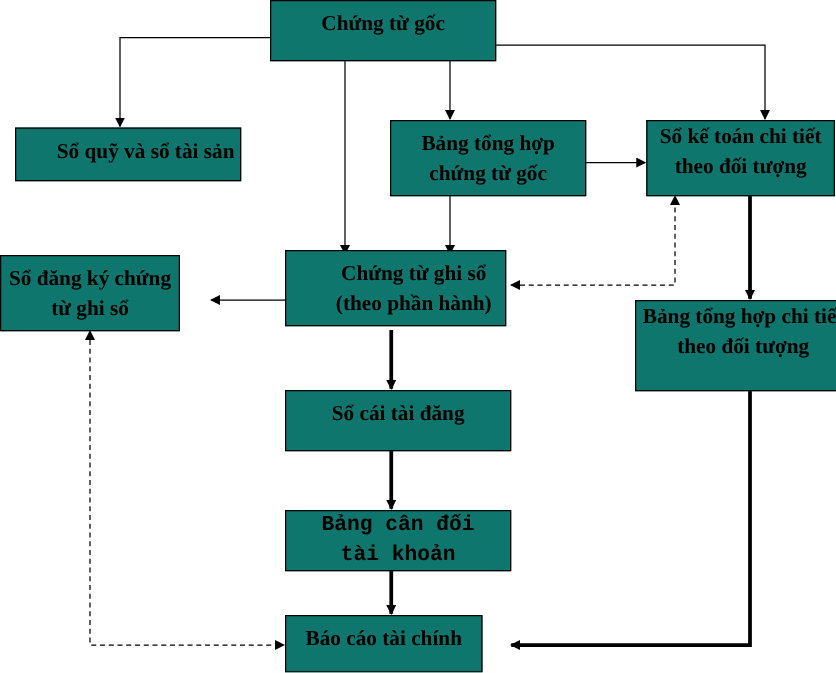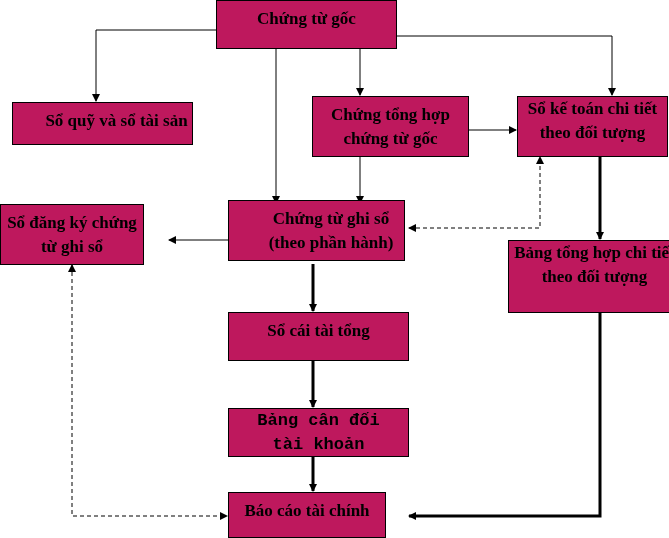--- a/index.html
+++ b/index.html
@@ -1,18 +1,18 @@
 <!DOCTYPE html>
 <html><head>
 <meta charset="utf-8">
 <style>
   html, body { margin:0; padding:0; background:#ffffff; }
   body { width:669px; height:538px; position:relative; overflow:hidden;
          font-family:"Liberation Serif", "DejaVu Serif", serif; }
-  .box { position:absolute; box-sizing:border-box; border:1.5px solid #000; background:#be185d;
+  .box { position:absolute; box-sizing:border-box; border:1.5px solid #000; background:#0f766e;
          display:flex; align-items:flex-start; justify-content:center; text-align:center;
          font-weight:bold; font-size:17px; line-height:24px; color:#000; }
   .box span { display:block; padding-top:6px; }
   svg { position:absolute; left:0; top:0; }
 </style>
 </head>
 <body>
 
 <svg width="669" height="538">
   <defs>
@@ -53,35 +53,35 @@
   <path d="M72,265 L72,516 L227,516" fill="none" stroke="#000" stroke-width="1" stroke-dasharray="4,3" marker-start="url(#ahs)" marker-end="url(#ah)"></path>
 </svg>
 
 <div class="box" style="left:216px;top:0;width:181px;height:49px;">
   <span>Chứng từ gốc</span>
 </div>
 <div class="box" style="left:12px;top:102px;width:181px;height:43px;padding-left:28px;">
   <span>Sổ quỹ và sổ tài sản</span>
 </div>
 <div class="box" style="left:312px;top:96px;width:157px;height:61px;">
-  <span style="width:140px;">Chứng tổng hợp chứng từ gốc</span>
+  <span style="width:140px;">Bảng tổng hợp chứng từ gốc</span>
 </div>
 <div class="box" style="left:517px;top:96px;width:151px;height:61px;">
   <span style="padding-top:0;">Sổ kế toán chi tiết theo đối tượng</span>
 </div>
 <div class="box" style="left:0;top:204px;width:144px;height:61px;">
   <span style="width:150px;">Sổ đăng ký chứng từ ghi sổ</span>
 </div>
 <div class="box" style="left:228px;top:200px;width:177px;height:61px;padding-left:29px;">
   <span style="width:150px;">Chứng từ ghi sổ (theo phần hành)</span>
 </div>
 <div class="box" style="left:508px;top:240px;width:173px;height:73px;">
   <span style="padding-top:0;">Bảng tổng hợp chi tiết theo đối tượng</span>
 </div>
 <div class="box" style="left:228px;top:312px;width:181px;height:49px;">
-  <span>Sổ cái tài tổng</span>
+  <span>Sổ cái tài đăng</span>
 </div>
 <div class="box" style="left:228px;top:408px;width:181px;height:49px;font-family:Liberation Mono, monospace;">
   <span style="width:140px;padding-top:0;">Bảng cân đối tài khoản</span>
 </div>
 <div class="box" style="left:228px;top:492px;width:158px;height:46px;">
   <span>Báo cáo tài chính</span>
 </div>
 
 </body></html>

